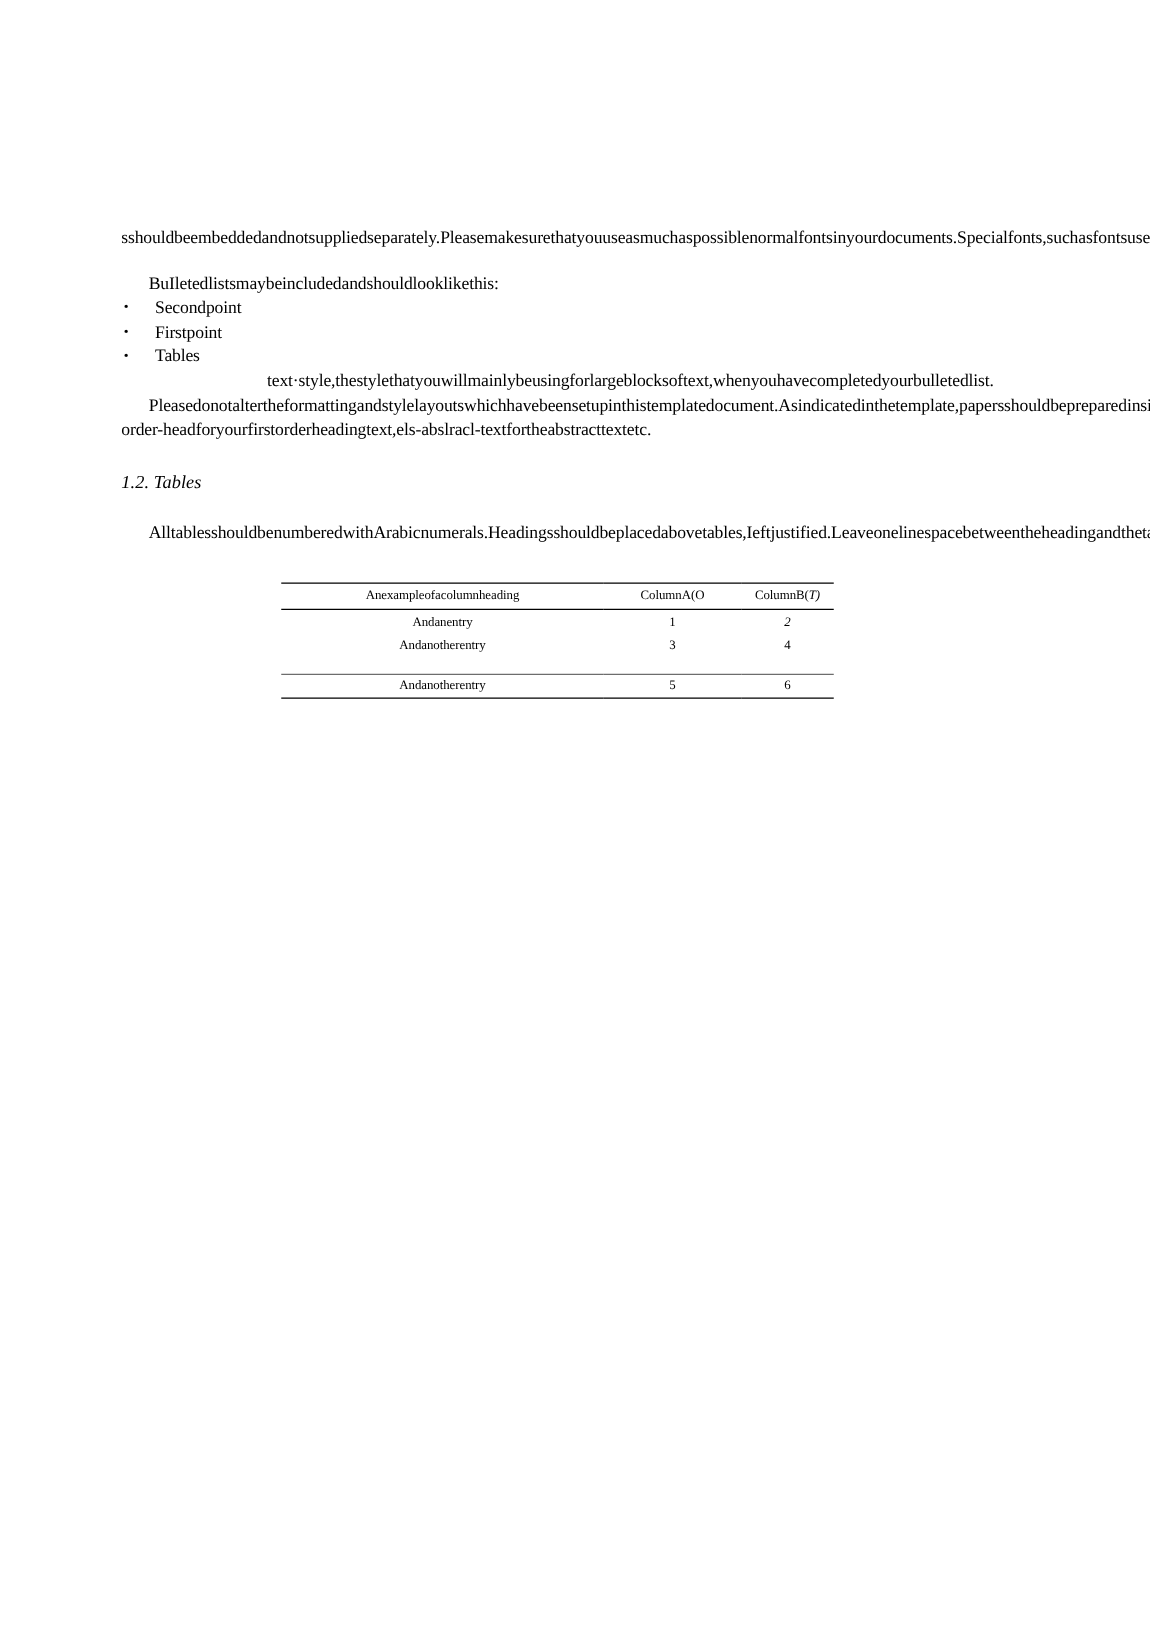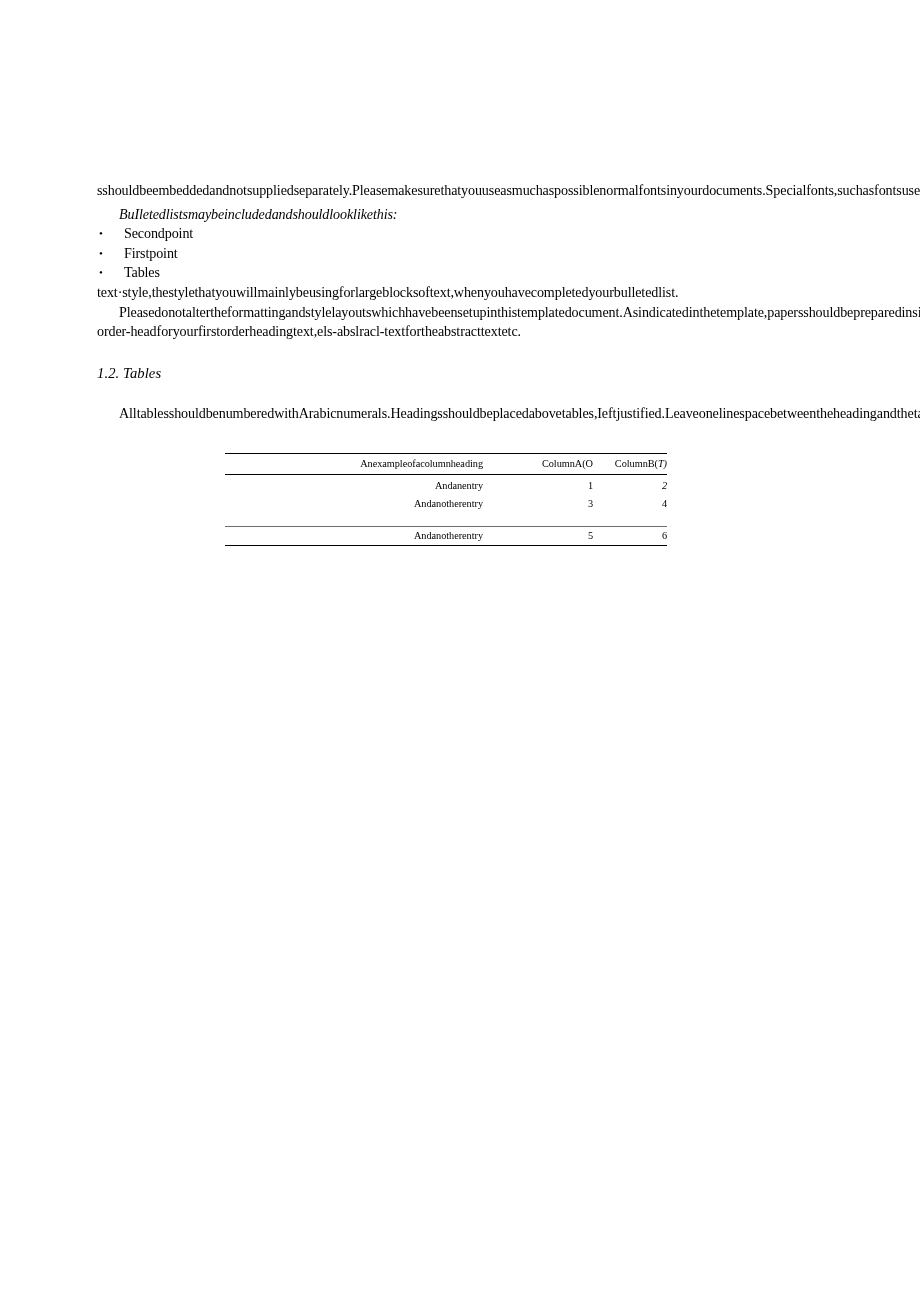--- a/index.html
+++ b/index.html
@@ -31,22 +31,21 @@
     line-height: 19.6px;
     text-align: justify;
     margin: 0;
     letter-spacing: -0.12px;
     word-spacing: -0.5px;
   }
   .para.indent {
     text-indent: 22px;
   }
   .para + .para {
-    margin-top: 4px;
-    font-style: italic;
+    margin-top: 17px;
   }
 
   sup {
     font-size: 0.66em;
     vertical-align: super;
     line-height: 0;
   }
 
   
   .bullet-list {
@@ -74,20 +73,21 @@
     line-height: 19.6px;
     text-indent: 22px;
     letter-spacing: -0.12px;
     margin: 0;
   }
   .ensure-cont {
     font-size: 14.1px;
     line-height: 19.6px;
     letter-spacing: -0.12px;
     margin: 0;
+    text-align: right;
   }
 
   
   .section-heading {
     font-size: 14.6px;
     font-style: italic;
     font-weight: normal;
     margin: 0;
     line-height: 20px;
     letter-spacing: 0.1px;
@@ -110,21 +110,21 @@
     width: 442px;
   }
   table.doc-table {
     border-collapse: collapse;
     width: 442px;
     font-size: 10.3px;
     letter-spacing: -0.05px;
   }
   table.doc-table th,
   table.doc-table td {
-    text-align: right;
+    text-align: center;
     font-weight: normal;
     padding: 0;
     vertical-align: top;
   }
   .col-label  { width: 258px; }
   .col-a      { width: 110px; }
   .col-b      { width: 74px;  }
 
   thead tr.header-row th {
     padding: 4px 0 5px 0;

